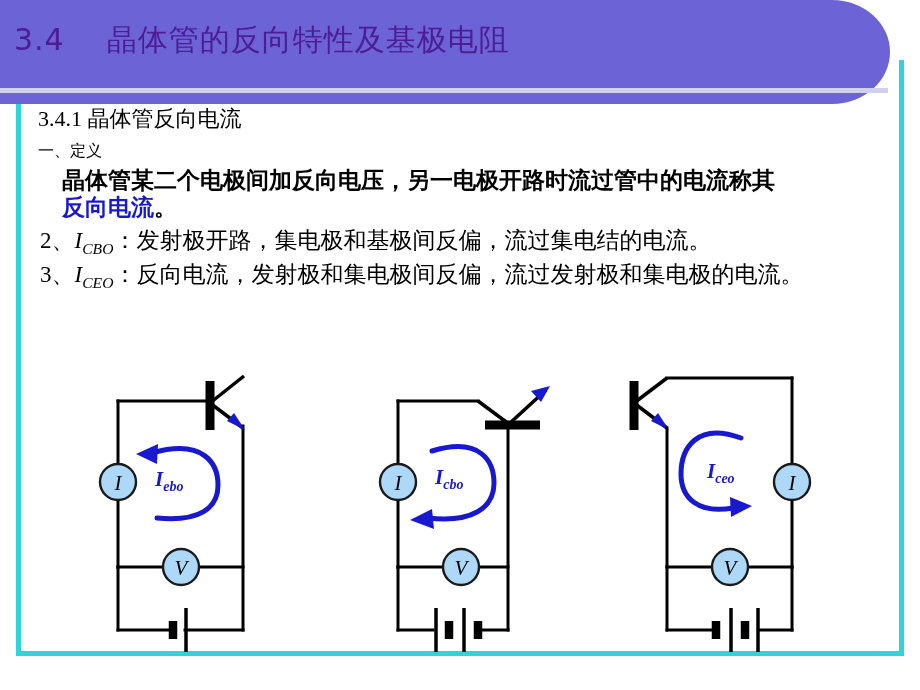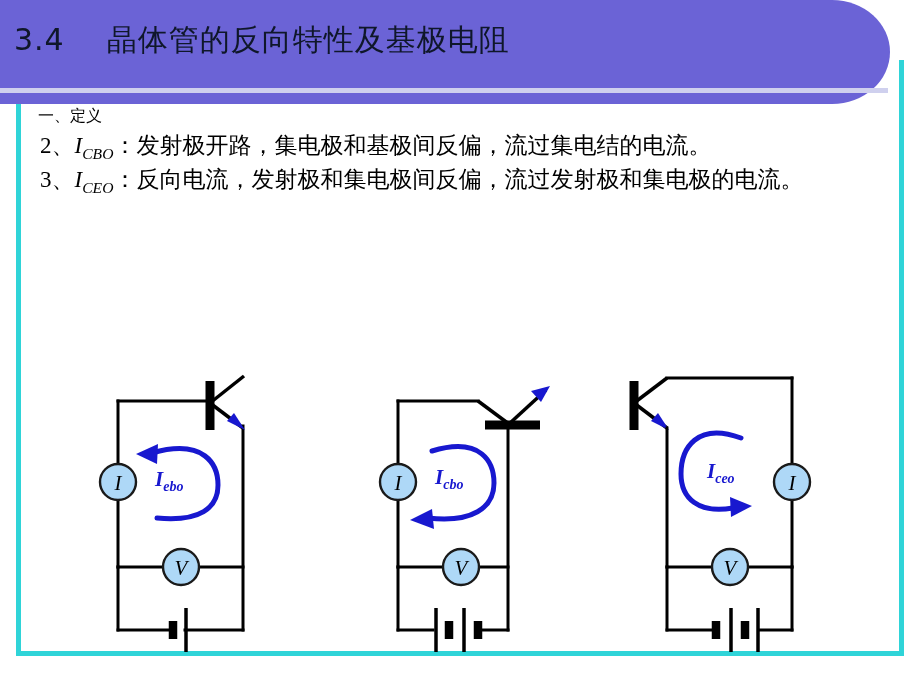--- a/index.html
+++ b/index.html
@@ -44,21 +44,21 @@
     height: 5px;
     background: #cfd0ee;
     z-index: 3;
   }
   .header-title {
     position: absolute;
     left: 14px;
     top: 20px;
     font-family: "DejaVu Sans", sans-serif;
     font-size: 30px;
-    color: #0f172a;
+    color: #4c1d95;
     letter-spacing: 1px;
     white-space: pre;
     z-index: 4;
   }
 
   
   .teal-left {
     position: absolute;
     left: 16px;
     top: 104px;
@@ -177,21 +177,24 @@
 
   <div class="header-band"></div>
   <div class="header-underline"></div>
   <div class="header-title">3.4    晶体管的反向特性及基极电阻</div>
 
   <div class="teal-left"></div>
   <div class="teal-bottom"></div>
   <div class="teal-right"></div>
 
   <div class="body-text">
+    <div class="line l-sub">3.4.1  晶体管反向电流</div>
     <div class="line l-def">一、定义</div>
+    <div class="line l-stmt">晶体管某二个电极间加反向电压，另一电极开路时流过管中的电流称其</div>
+    <div class="line l-stmt2"><span>反向电流</span><span class="blk">。</span></div>
 
 
     <div class="line l-item">
       <span>2、</span><span class="sym"><span>I</span><sub>CBO</sub></span><span>：</span><span>发射极开路，集电极和基极间反偏，流过集电结的电流。</span>
     </div>
 
     <div class="line l-item">
       <span>3、</span><span class="sym"><span>I</span><sub>CEO</sub></span><span>：</span><span>反向电流，发射极和集电极间反偏，流过发射极和集电极的电流。</span>
     </div>
   </div>

